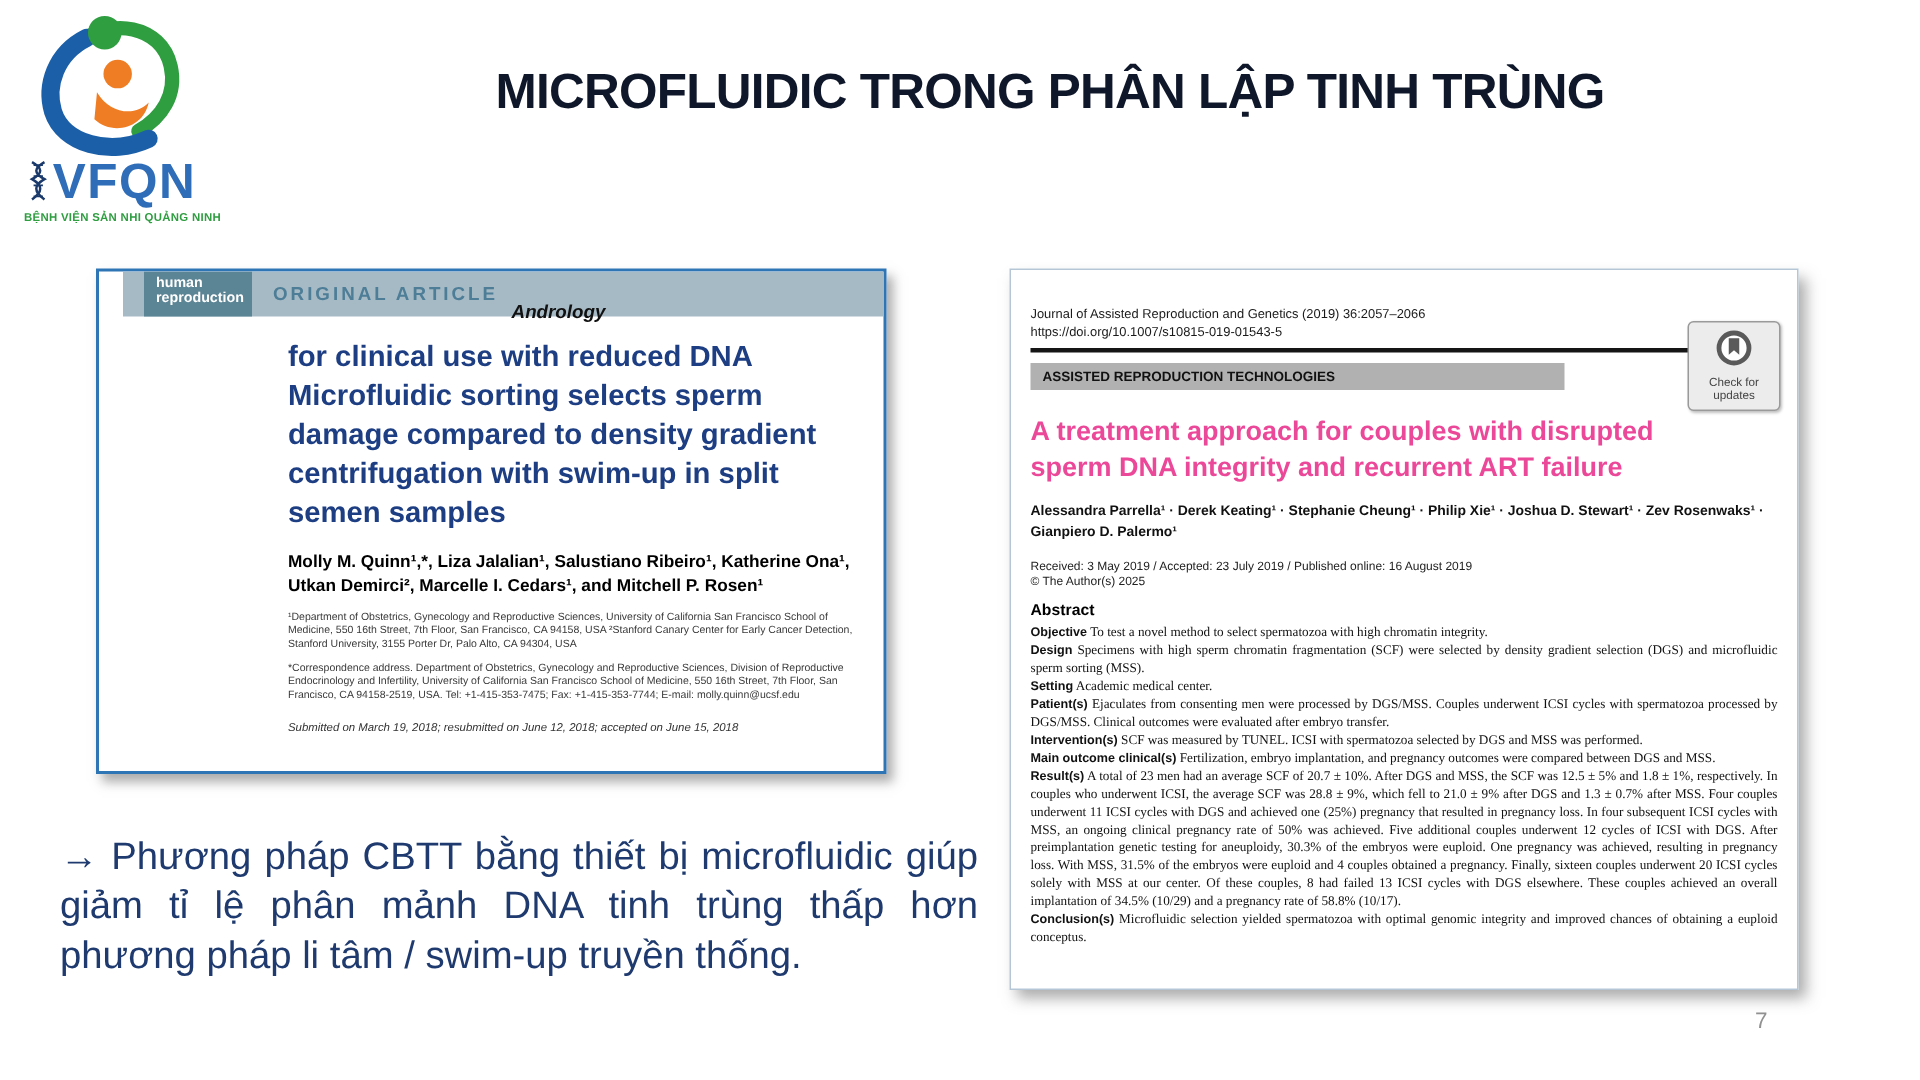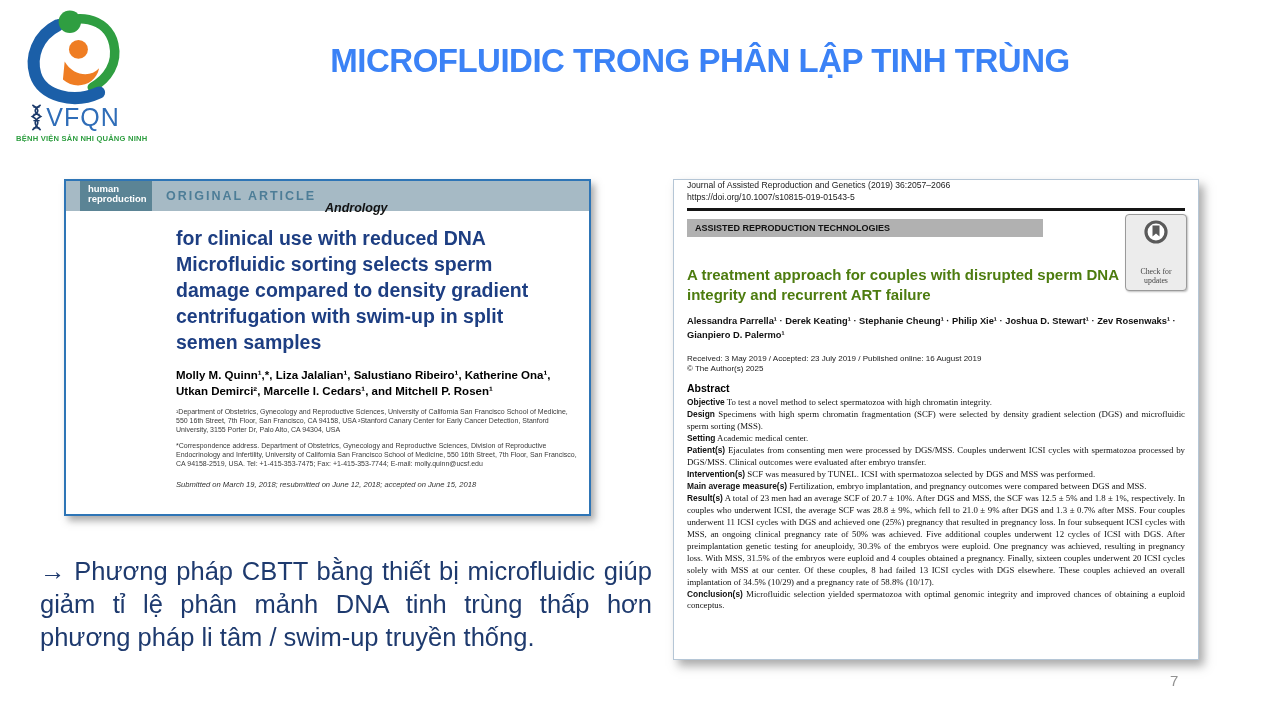--- a/index.html
+++ b/index.html
@@ -3,55 +3,55 @@
 <meta charset="utf-8">
 <style>
   html,body{margin:0;padding:0;background:#e9e9e9;}
   .slide{position:relative;width:1280px;height:720px;background:#ffffff;overflow:hidden;
          font-family:"Liberation Sans",sans-serif;}
 
   
   .logo{position:absolute;left:16px;top:8px;width:118px;text-align:center;}
   .logo-mark{display:block;margin:0 auto;}
   .logo-row{display:flex;align-items:center;justify-content:center;gap:3px;margin-top:-4px;}
-  .logo-acronym{color:#2f6db8;font-weight:normal;font-size:25px;letter-spacing:1px;line-height:1;}
+  .logo-acronym{color:#2f6db8;font-weight:bold;font-size:33px;letter-spacing:1px;line-height:1;}
   .logo-caption{color:#2f9e41;font-weight:bold;font-size:7.6px;margin-top:3px;letter-spacing:.2px;white-space:nowrap;}
 
   
   .slide-title{position:absolute;left:150px;right:30px;top:42px;text-align:center;
-               color:#3b82f6;font-weight:bold;font-size:33px;letter-spacing:-.5px;}
+               color:#0f172a;font-weight:bold;font-size:33px;letter-spacing:-.5px;}
 
   
   .left-card{position:absolute;left:64px;top:179px;width:527px;height:337px;background:#fff;
-             border:2px solid #2e75b6;box-shadow:4px 5px 7px rgba(90,90,90,.5);box-sizing:border-box;overflow:hidden;}
+             border:2px solid #2e75b6;box-shadow:4px 5px 7px rgba(90,90,90,.5);box-sizing:border-box;overflow:hidden;padding-left:16px;}
   .hr-bar{height:30px;background:#a6bac5;display:flex;align-items:center;}
   .hr-badge{background:#5b8495;color:#fff;font-size:9.5px;font-weight:bold;line-height:1.1;
             width:72px;height:30px;margin-left:14px;padding:3px 4px 0 8px;box-sizing:border-box;}
   .hr-type{color:#4d7d97;font-weight:bold;font-size:12.5px;letter-spacing:2px;margin-left:14px;}
   .hr-section{color:#111;font-weight:bold;font-style:italic;font-size:12.5px;margin-left:9px;margin-top:24px;}
   .lp-body{padding-left:110px;padding-right:12px;}
   .lp-title{margin-top:15px;color:#1d3e82;font-weight:bold;font-size:19.5px;line-height:1.33;}
   .lp-title span{display:block;}
   .lp-authors{margin-top:11px;font-weight:bold;color:#000;font-size:11.5px;line-height:1.45;}
   .lp-authors span{display:block;}
   .lp-affil,.lp-corresp{margin-top:7px;color:#3a3a3a;font-size:7px;line-height:1.3;}
   .lp-submitted{margin-top:11px;color:#333;font-style:italic;font-size:7.6px;}
 
   
   .right-card{position:absolute;left:673px;top:179px;width:526px;height:481px;background:#fff;
               border:1px solid #b5c6d6;box-shadow:5px 6px 9px rgba(90,90,90,.5);
-              box-sizing:border-box;padding:0 13px;overflow:hidden;}
+              box-sizing:border-box;padding:24px 13px;overflow:hidden;}
   .rp-journal,.rp-doi{font-size:8.6px;color:#1a1a1a;line-height:1.35;}
   .rp-rule{height:3px;background:#151515;margin:5px 0 6px 0;}
   .rp-section{display:inline-block;background:#b1b1b1;color:#111;font-weight:bold;font-size:9px;
               padding:4px 8px;width:356px;box-sizing:border-box;}
   .check-badge{position:absolute;right:11px;top:34px;width:56px;background:#ececec;border:1px solid #9a9a9a;
                border-radius:4px;text-align:center;padding:5px 2px 4px 2px;box-shadow:1px 1px 2px rgba(0,0,0,.25);}
-  .check-badge .cb-text{font-size:7.8px;color:#444;line-height:1.15;margin-top:20px;font-family:Liberation Serif, serif;}
-  .rp-title{margin-top:28px;font-weight:bold;font-size:15px;color:#4d7c0f;line-height:1.3;max-width:450px;}
+  .check-badge .cb-text{font-size:7.8px;color:#444;line-height:1.15;margin-top:2px;}
+  .rp-title{margin-top:16px;font-weight:bold;font-size:18px;color:#ec4899;line-height:1.3;max-width:450px;}
   .rp-authors{margin-top:11px;font-weight:bold;font-size:9.3px;color:#111;line-height:1.5;max-width:505px;}
   .rp-received{margin-top:10px;font-size:8px;color:#222;line-height:1.4;}
   .rp-copyright{font-size:8px;color:#222;}
   .rp-abstract-title{margin-top:9px;font-weight:bold;font-size:10.5px;color:#000;}
   .abs-list{margin-top:3px;}
   .abs-item{font-family:"Liberation Serif",serif;font-size:8.8px;color:#111;line-height:1.36;text-align:justify;}
   .abs-item .abs-label{font-family:"Liberation Sans",sans-serif;font-weight:bold;font-size:8.4px;}
 
   
   .note{position:absolute;left:40px;top:555px;width:612px;color:#1e3a6e;font-size:25.5px;
@@ -129,21 +129,21 @@
   <div class="abs-item"><b class="abs-label">Objective</b><span class="abs-text"> To test a novel method to select spermatozoa with high chromatin integrity.</span></div>
 
   <div class="abs-item"><b class="abs-label">Design</b><span class="abs-text"> Specimens with high sperm chromatin fragmentation (SCF) were selected by density gradient selection (DGS) and microfluidic sperm sorting (MSS).</span></div>
 
   <div class="abs-item"><b class="abs-label">Setting</b><span class="abs-text"> Academic medical center.</span></div>
 
   <div class="abs-item"><b class="abs-label">Patient(s)</b><span class="abs-text"> Ejaculates from consenting men were processed by DGS/MSS. Couples underwent ICSI cycles with spermatozoa processed by DGS/MSS. Clinical outcomes were evaluated after embryo transfer.</span></div>
 
   <div class="abs-item"><b class="abs-label">Intervention(s)</b><span class="abs-text"> SCF was measured by TUNEL. ICSI with spermatozoa selected by DGS and MSS was performed.</span></div>
 
-  <div class="abs-item"><b class="abs-label">Main average measure(s)</b><span class="abs-text"> Fertilization, embryo implantation, and pregnancy outcomes were compared between DGS and MSS.</span></div>
+  <div class="abs-item"><b class="abs-label">Main outcome clinical(s)</b><span class="abs-text"> Fertilization, embryo implantation, and pregnancy outcomes were compared between DGS and MSS.</span></div>
 
   <div class="abs-item"><b class="abs-label">Result(s)</b><span class="abs-text"> A total of 23 men had an average SCF of 20.7 ± 10%. After DGS and MSS, the SCF was 12.5 ± 5% and 1.8 ± 1%, respectively. In couples who underwent ICSI, the average SCF was 28.8 ± 9%, which fell to 21.0 ± 9% after DGS and 1.3 ± 0.7% after MSS. Four couples underwent 11 ICSI cycles with DGS and achieved one (25%) pregnancy that resulted in pregnancy loss. In four subsequent ICSI cycles with MSS, an ongoing clinical pregnancy rate of 50% was achieved. Five additional couples underwent 12 cycles of ICSI with DGS. After preimplantation genetic testing for aneuploidy, 30.3% of the embryos were euploid. One pregnancy was achieved, resulting in pregnancy loss. With MSS, 31.5% of the embryos were euploid and 4 couples obtained a pregnancy. Finally, sixteen couples underwent 20 ICSI cycles solely with MSS at our center. Of these couples, 8 had failed 13 ICSI cycles with DGS elsewhere. These couples achieved an overall implantation of 34.5% (10/29) and a pregnancy rate of 58.8% (10/17).</span></div>
 
   <div class="abs-item"><b class="abs-label">Conclusion(s)</b><span class="abs-text"> Microfluidic selection yielded spermatozoa with optimal genomic integrity and improved chances of obtaining a euploid conceptus.</span></div>
 </div>
   </div>
 
   <div class="note">→ Phương pháp CBTT bằng thiết bị microfluidic giúp giảm tỉ lệ phân mảnh DNA tinh trùng thấp hơn phương pháp li tâm / swim-up truyền thống.</div>
 
   <div class="page-number">7</div>

